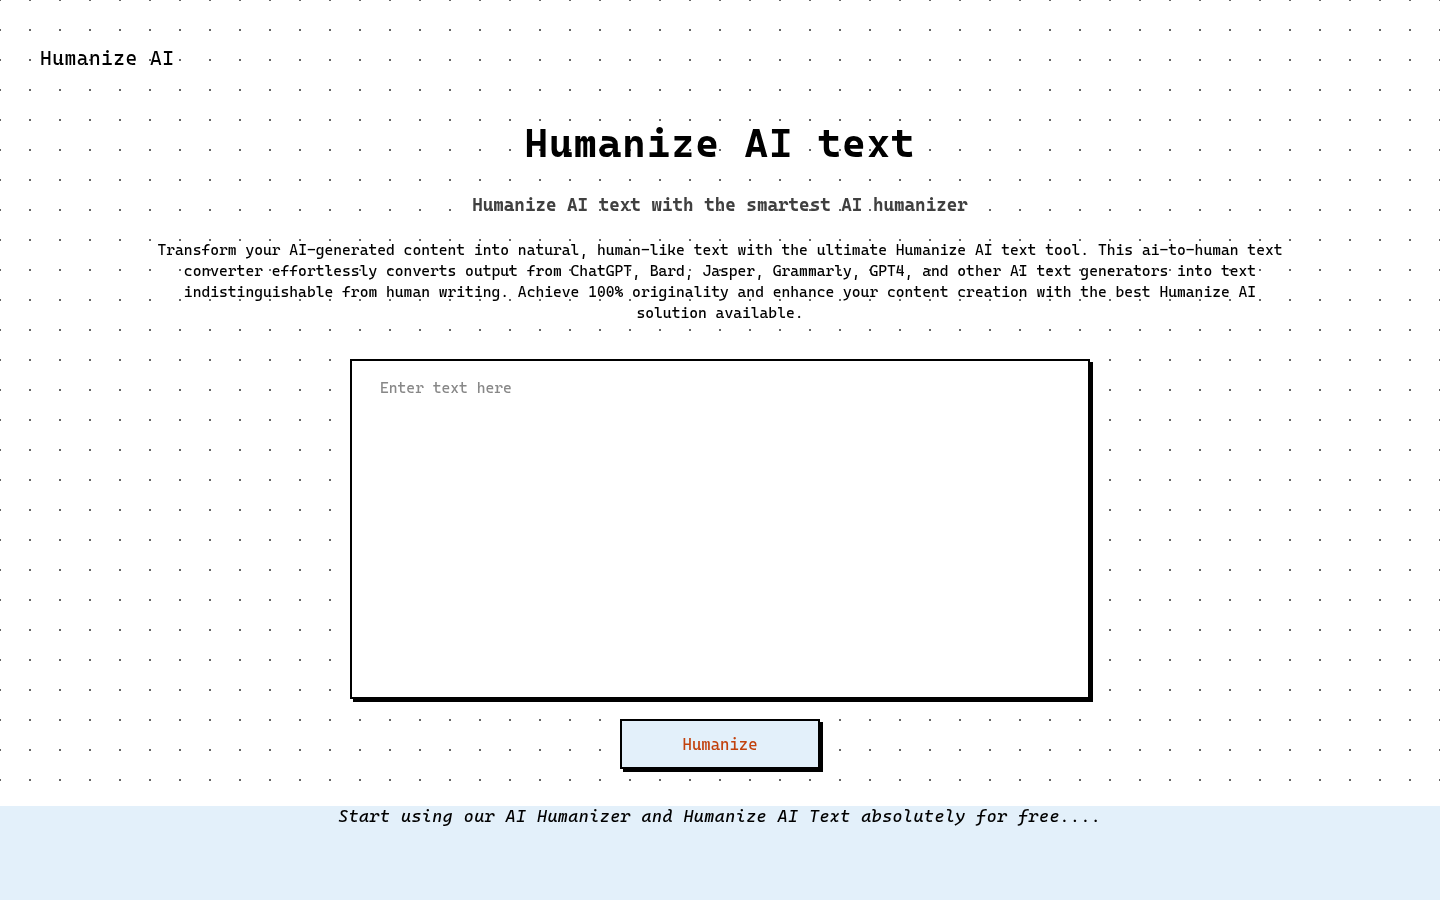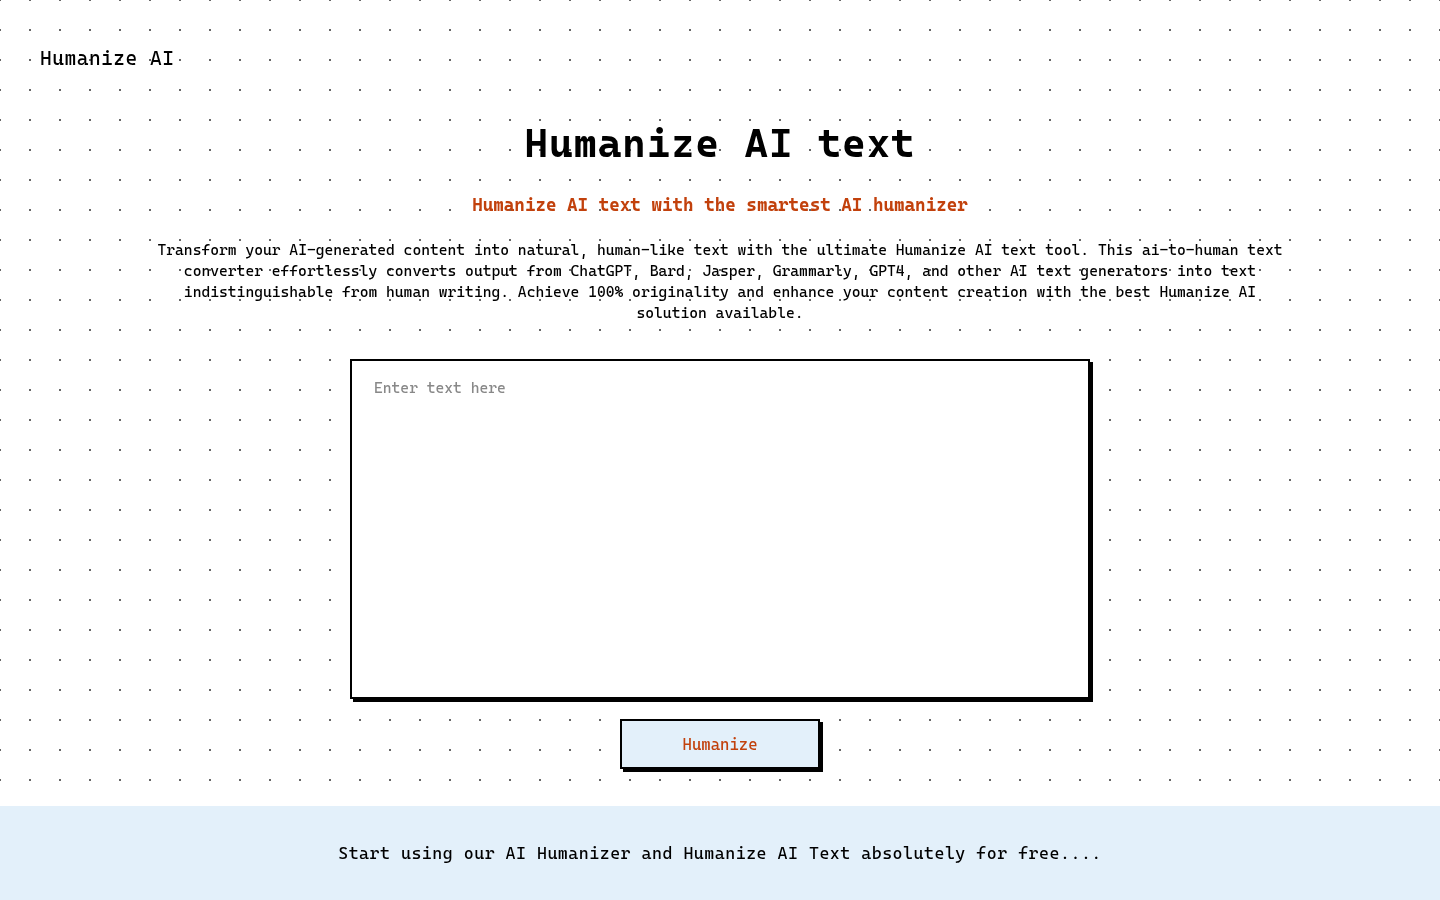--- a/index.html
+++ b/index.html
@@ -36,21 +36,21 @@
     .page-title {
       font-size: 40px;
       font-weight: 700;
       color: #000;
       letter-spacing: 1px;
       margin-bottom: 28px;
     }
     .subtitle {
       font-size: 18px;
       font-weight: 700;
-      color: #c2410c;
+      color: #404040;
       margin-bottom: 25px;
     }
     .description {
       max-width: 1140px;
       text-align: center;
       font-size: 15px;
       font-weight: 400;
       color: #000;
       line-height: 1.4;
       margin-bottom: 35px;
@@ -59,21 +59,21 @@
       position: relative;
       width: 740px;
       height: 340px;
       margin-bottom: 20px;
     }
     .text-input {
       width: 100%;
       height: 100%;
       border: 2px solid #000;
       background: #fff;
-      padding: 18px 22px;
+      padding: 18px 28px;
       font-family: inherit;
       font-size: 15px;
       resize: none;
       outline: none;
       box-shadow: 3px 3px 0 #000;
     }
     .text-input::placeholder {
       color: #888;
       font-family: inherit;
     }
@@ -90,22 +90,22 @@
       box-shadow: 3px 3px 0 #000;
     }
     .banner {
       position: absolute;
       bottom: 0;
       left: 0;
       width: 100%;
       height: 94px;
       background-color: #e3f0fa;
       display: flex;
-      align-items: center;
       justify-content: center;
+      font-style: italic;
     }
     .banner-text {
       font-size: 17px;
       font-weight: 500;
       color: #000;
       letter-spacing: 0.5px;
     }
   </style>
 </head>
 <body>

